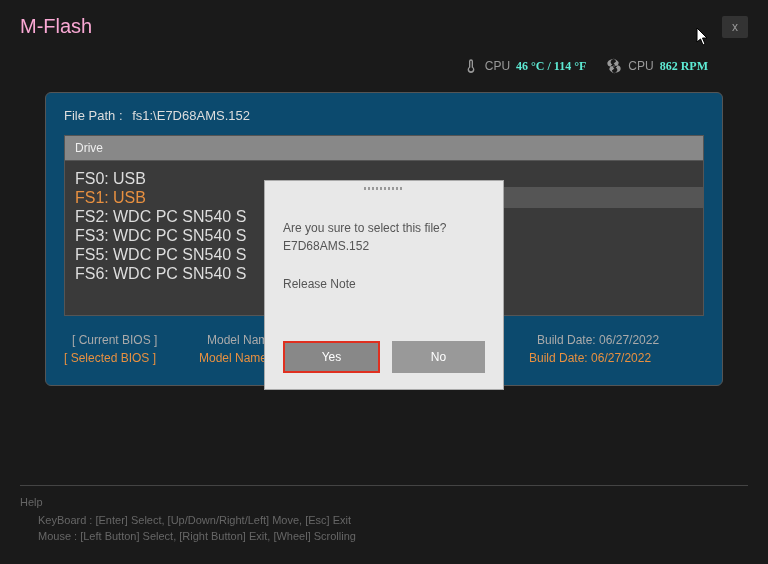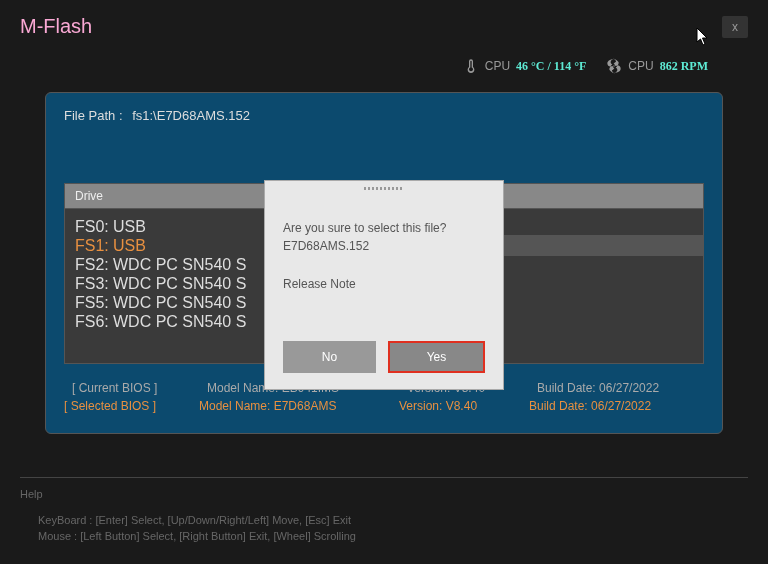--- a/index.html
+++ b/index.html
@@ -14,21 +14,21 @@
     .main-panel { margin: 10px 45px 0 45px; background: #0c4a6e; border: 1px solid #555; border-radius: 6px; padding: 0; }
     
     .status-bar { display: flex; justify-content: flex-end; align-items: center; gap: 20px; padding: 10px 15px 8px 15px; font-size: 12px; margin: 0 45px; }
     .status-item { display: flex; align-items: center; gap: 6px; color: #999; }
     .status-item .val { color: #5eead4; font-weight: bold; font-family: Liberation Serif, serif; }
     .icon-svg { width: 16px; height: 16px; fill: #999; }
     
     .filepath { padding: 15px 18px 12px 18px; color: #ddd; font-size: 13px; }
     
     .table-area { padding: 0 18px; position: relative; }
-    .table-header { display: flex; background: #888; color: #eee; font-size: 12px; padding: 5px 10px; border: 1px solid #555; margin-top: 48px; }
+    .table-header { display: flex; background: #888; color: #eee; font-size: 12px; padding: 5px 10px; border: 1px solid #555; }
     .col-drive { width: 50%; }
     .col-file { width: 50%; }
     
     .table-body { display: flex; background: #3a3a3a; border: 1px solid #555; border-top: none; min-height: 155px; }
     .drive-col { width: 50%; padding: 8px 10px; font-size: 16px; line-height: 19px; }
     .file-col { width: 50%; padding: 8px 10px; font-size: 13px; position: relative; }
     
     .drive-row { color: #ddd; cursor: pointer; }
     .drive-row.selected { color: #e89040; }
     .drive-label { display: inline-block; width: 38px; }
@@ -38,21 +38,21 @@
     .bios-info { padding: 15px 18px 18px 18px; font-size: 12px; }
     .bios-row { display: flex; gap: 30px; padding: 2px 0; }
     .bios-label { width: 105px; }
     .bios-field { width: 170px; }
     .bios-ver { width: 100px; }
     .bios-date { width: 160px; }
     .current { color: #aaa; margin-left: 8px; }
     .selected-bios { color: #e89040; }
     
     .help-section { position: absolute; bottom: 20px; left: 20px; right: 20px; border-top: 1px solid #444; padding-top: 10px; color: #666; font-size: 11px; }
-    .help-title { margin-bottom: 12px; }
+    .help-title { margin-bottom: 4px; }
     .help-line { padding-left: 18px; line-height: 16px; }
     
     .modal { position: absolute; left: 264px; top: 180px; width: 240px; height: 210px; background: #e8e8e8; border: 1px solid #aaa; padding: 16px 18px; color: #555; font-size: 12px; z-index: 100; }
     .modal-grip { position: absolute; top: 6px; left: 50%; transform: translateX(-50%); width: 40px; height: 3px; background: repeating-linear-gradient(90deg, #999 0 2px, transparent 2px 4px); }
     .modal-text { margin-top: 22px; line-height: 18px; }
     .modal-release { margin-top: 22px; }
     .modal-buttons { position: absolute; bottom: 16px; left: 18px; right: 18px; display: flex; gap: 12px; }
     .modal-btn { flex: 1; padding: 7px 0; font-size: 12px; background: #999; color: #fff; border: none; cursor: pointer; }
     .modal-btn.yes { background: #888; border: 2px solid #e03020; }
     
@@ -134,22 +134,22 @@
   </div>
 
   <div class="modal">
     <div class="modal-grip"></div>
     <div class="modal-text">
       <div>Are you sure to select this file?</div>
       <div>E7D68AMS.152</div>
     </div>
     <div class="modal-release">Release Note</div>
     <div class="modal-buttons">
+      <button class="modal-btn yes">Yes</button>
       <button class="modal-btn">No</button>
-      <button class="modal-btn yes">Yes</button>
     </div>
   </div>
 
   <div class="cursor">
     <svg viewBox="0 0 12 18">
         <path d="M0 0 L0 14 L3.5 11 L6 17 L8 16 L5.5 10 L10 10 Z" fill="#fff" stroke="#000" stroke-width="1"></path>
       </svg>
   </div>
 </div>
 

